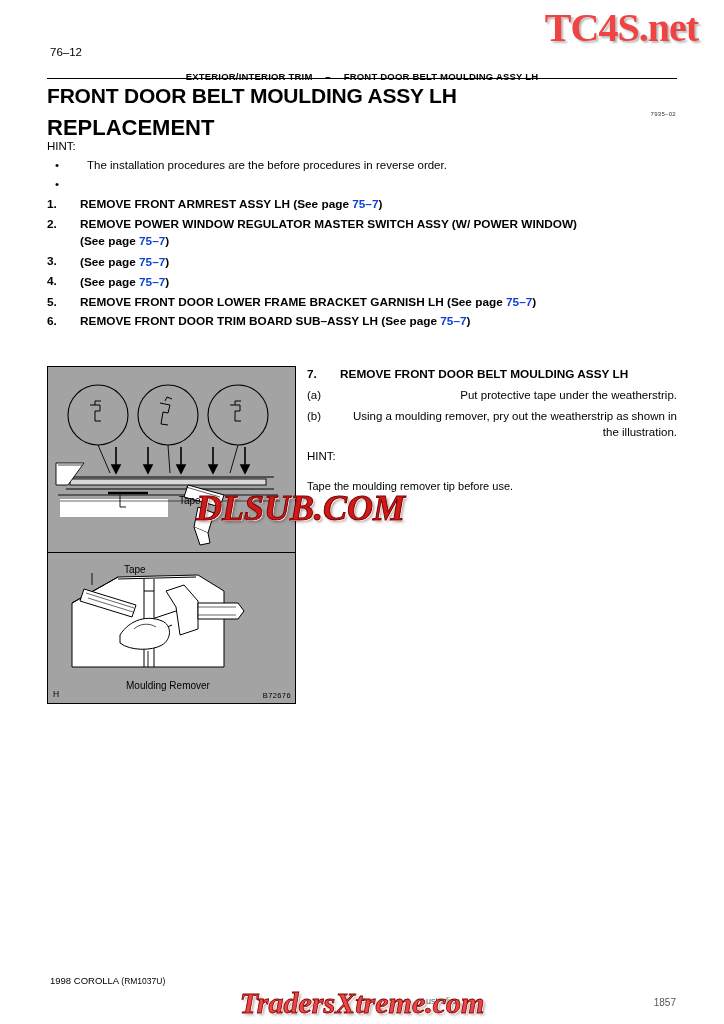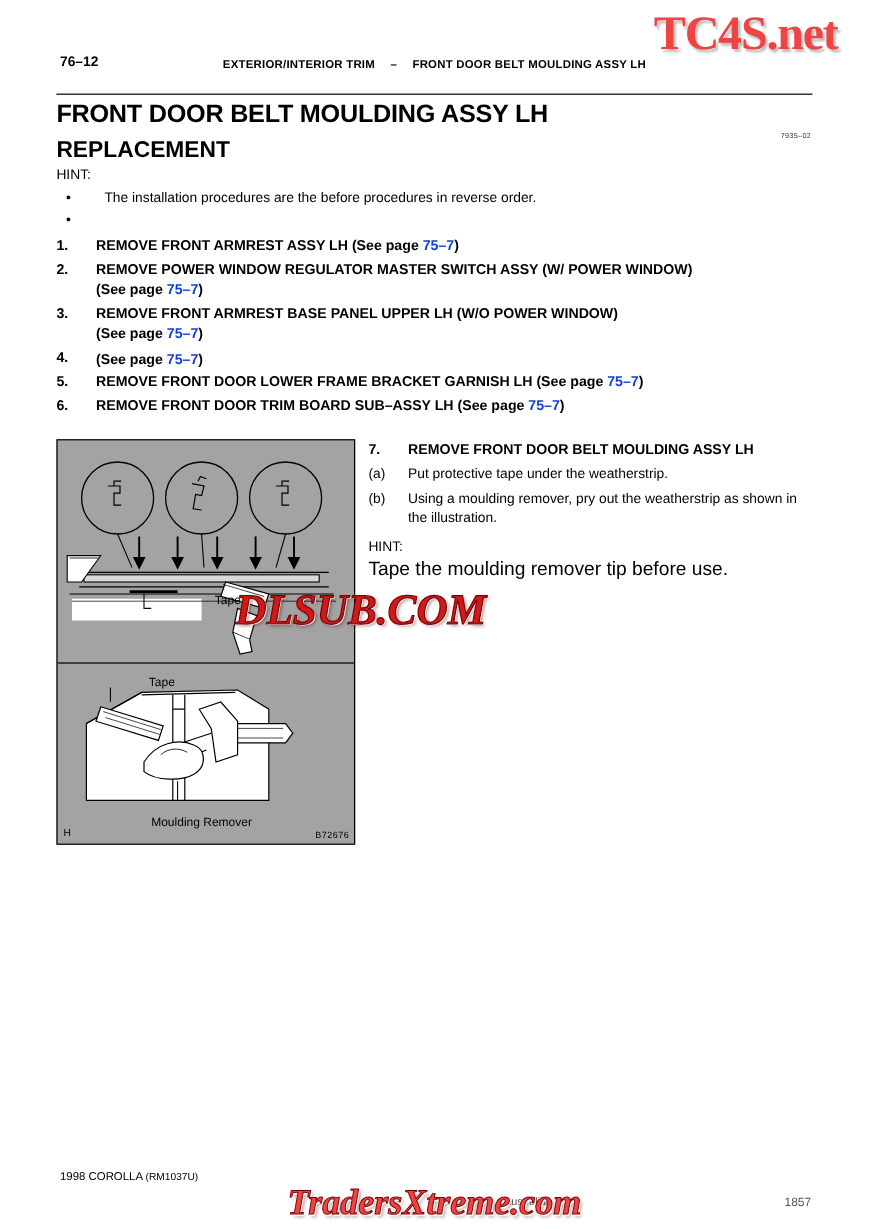--- a/index.html
+++ b/index.html
@@ -55,25 +55,25 @@
     -webkit-text-stroke: 0.8px #7a0000;
     white-space: nowrap;
   }
 
   
   .page-num {
     position: absolute;
     top: 46px;
     left: 50px;
     font-size: 11.5px;
-    font-weight: bold;
+    font-weight: normal;
   }
   .header-center {
     position: absolute;
-    top: 49px;
+    top: 71px;
     left: 0;
     width: 724px;
     text-align: center;
     font-size: 9.5px;
     font-weight: bold;
     letter-spacing: 0.2px;
   }
   .header-center .dash { padding: 0 10px; font-weight: bold;}
   .hr-main {
     position: absolute;
@@ -89,21 +89,21 @@
     top: 84px;
     left: 47px;
     font-size: 21px;
     font-weight: bold;
     letter-spacing: -0.2px;
   }
   .title-sub {
     position: absolute;
     top: 115px;
     left: 47px;
-    font-size: 19px;
+    font-size: 22px;
     font-weight: bold;
   }
   .code-right {
     position: absolute;
     top: 111px;
     right: 48px;
     font-size: 6px;
     color: #333;
     letter-spacing: 0.3px;
   }
@@ -199,28 +199,28 @@
     line-height: 16px;
   }
   .proc-title .n { width: 33px; flex: none;}
   .sub {
     display: flex;
     font-size: 11.5px;
     line-height: 16px;
     margin-top: 5px;
   }
   .sub .lbl { width: 33px; flex: none; }
-  .sub .txt { flex: 1; }
+  .sub .txt { flex: 1; text-align: right; }
   .proc-hint-label {
     font-size: 11.5px;
     margin-top: 10px;
   }
   .proc-hint-text {
-    font-size: 16px;
-    margin-top: 4px;
+    font-size: 11px;
+    margin-top: 18px;
   }
 
   
   .footer-left {
     position: absolute;
     bottom: 38px;
     left: 50px;
     font-size: 9.5px;
   }
   .footer-left .paren { font-size: 8.5px; }
@@ -279,21 +279,20 @@
     <span class="step-num">2.</span>
     <span class="step-text">
       <span>REMOVE POWER WINDOW REGULATOR MASTER SWITCH ASSY (W/ POWER WINDOW)</span>
       <div class="step-cont"><span>(See page </span><span class="ref">75–7</span><span>)</span></div>
     </span>
   </div>
 
   <div class="step">
     <span class="step-num">3.</span>
     <span class="step-text">
-      <span>REMOVE FRONT ARMREST BASE PANEL UPPER LH (W/O POWER WINDOW)</span>
       <div class="step-cont"><span>(See page </span><span class="ref">75–7</span><span>)</span></div>
     </span>
   </div>
 
   <div class="step">
     <span class="step-num">4.</span>
     <span class="step-text">
       <div class="step-cont"><span>(See page </span><span class="ref">75–7</span><span>)</span></div>
     </span>
   </div>

